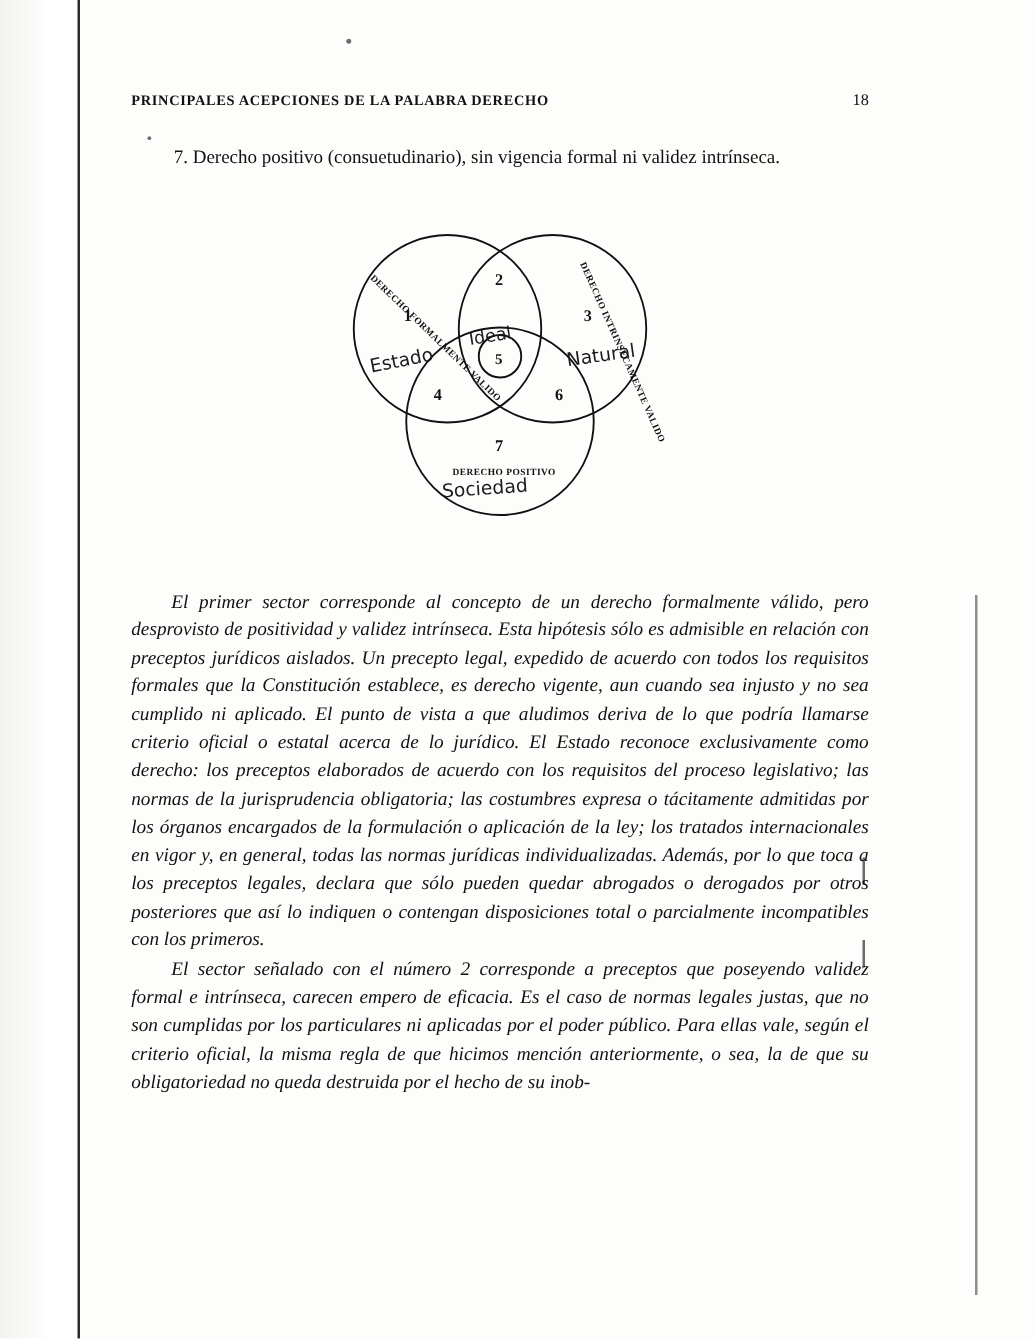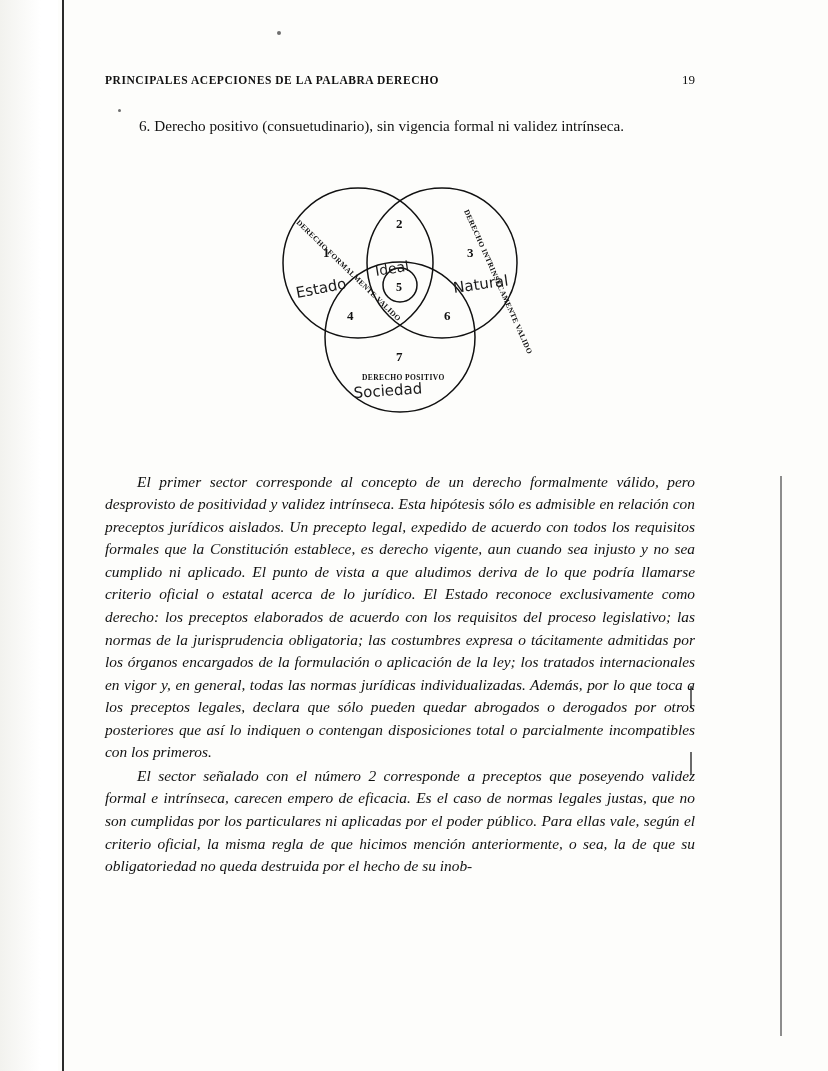--- a/index.html
+++ b/index.html
@@ -128,24 +128,24 @@
   <div class="scan-border-right"></div>
   <div class="scan-tick-1"></div>
   <div class="scan-tick-2"></div>
   <div class="speck" style="left:277px;top:31px;width:4px;height:4px;"></div>
   <div class="speck" style="left:118px;top:109px;width:3px;height:3px;"></div>
 
   <div class="content">
 
     <div class="running-head">
       <span class="head-title">PRINCIPALES ACEPCIONES DE LA PALABRA DERECHO</span>
-      <span class="folio">19</span>
+      <span class="folio">18</span>
     </div>
 
-    <div class="item-7">6. Derecho positivo (consuetudinario), sin vigencia formal ni validez intrínseca.</div>
+    <div class="item-7">7. Derecho positivo (consuetudinario), sin vigencia formal ni validez intrínseca.</div>
 
     <div class="diagram-wrap">
       <svg class="diagram" width="300" height="266" viewBox="0 0 300 266">
         <g fill="none" stroke="#111" stroke-width="1.5">
           <circle cx="108" cy="98" r="75"></circle>
           <circle cx="192" cy="98" r="75"></circle>
           <circle cx="150" cy="172" r="75"></circle>
           <circle cx="150" cy="120" r="17"></circle>
         </g>
 

